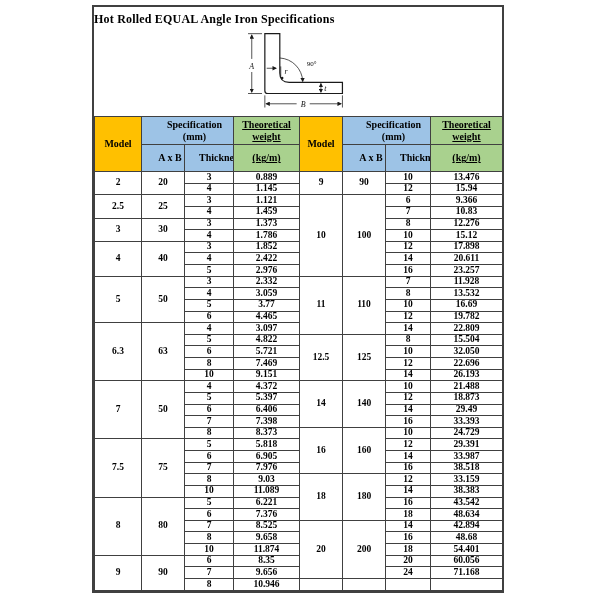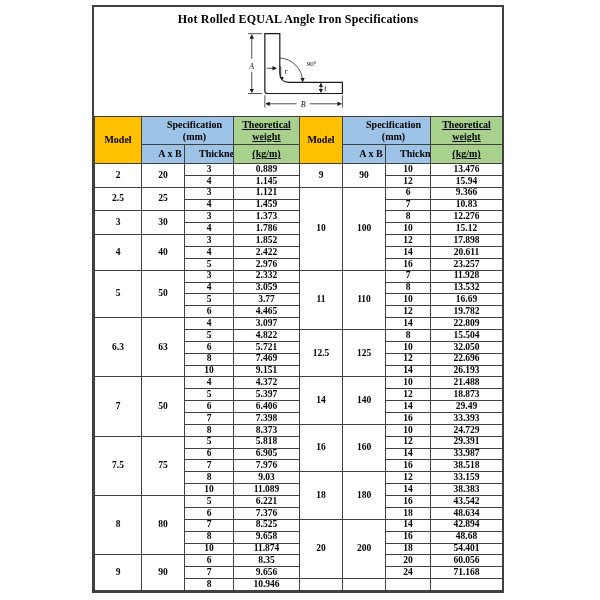--- a/index.html
+++ b/index.html
@@ -6,38 +6,38 @@
   body {
     width:600px; height:600px; background:#ffffff; position:relative;
     font-family:"Liberation Serif","DejaVu Serif",serif; color:#000;
   }
   .sheet {
     position:absolute; left:92px; top:5px; width:408px; height:584px;
     border:2px solid var(--grid, #404040); background:#fff;
     display:flex; flex-direction:column;
   }
   .title {
-    height:16px; padding-top:5px; text-align:center;
+    height:16px; padding-top:5px; text-align:left;
     font-weight:bold; font-size:12px; letter-spacing:0.2px;
   }
   .diagram { height:88px; display:flex; justify-content:center; align-items:center; }
   .diagram svg { display:block; }
   svg text { font-family:"Liberation Serif","DejaVu Serif",serif; fill:#111; }
   .lbl-i { font-style:italic; font-size:8.5px; }
   .lbl-s { font-size:7.5px; }
   table.spec {
     flex:1; width:100%; border-collapse:collapse; table-layout:fixed;
   }
   th, td {
     border:1px solid var(--grid, #404040);
     text-align:center; vertical-align:middle;
     font-weight:bold; padding:0; overflow:hidden; white-space:nowrap;
   }
   thead th { font-size:10px; line-height:1.12; white-space:normal; }
-  tr.h1 { height:28px; } tr.h2 { height:19px; }
+  tr.h1 { height:28px; } tr.h2 { height:27px; }
   tbody td { font-size:9.5px; height:10px; line-height:1; background:#fff; }
   th.c-model { background:var(--model-bg, #FFC000); }
   th.c-spec  { background:var(--spec-bg, #9DC3E6);padding-left:14px; }
   th.c-weight{ background:var(--weight-bg, #A9D18E);text-decoration:underline; }
 </style>
 </head>
 <body>
 
 <div class="sheet">
 

